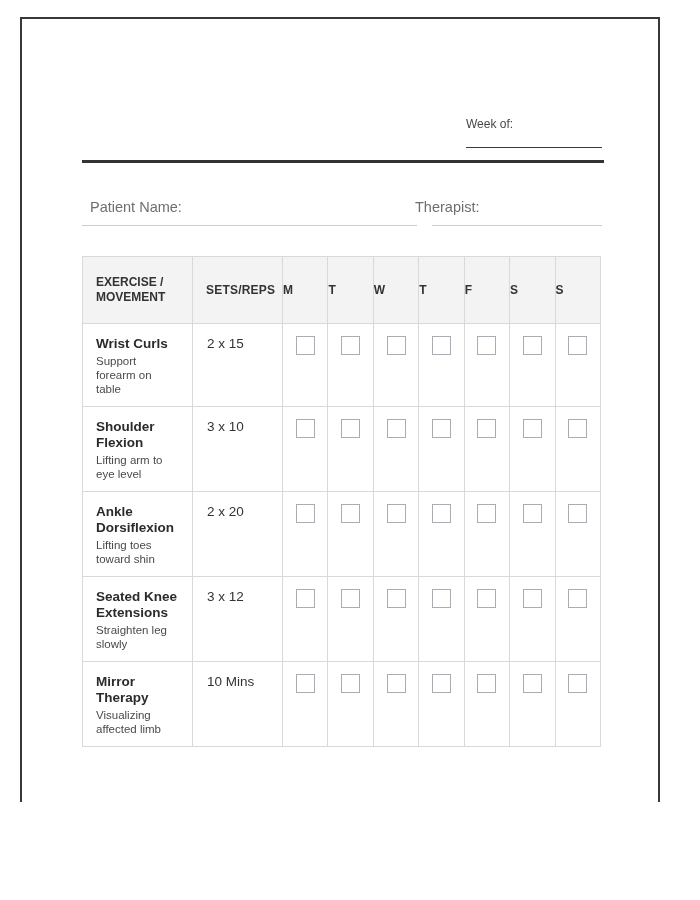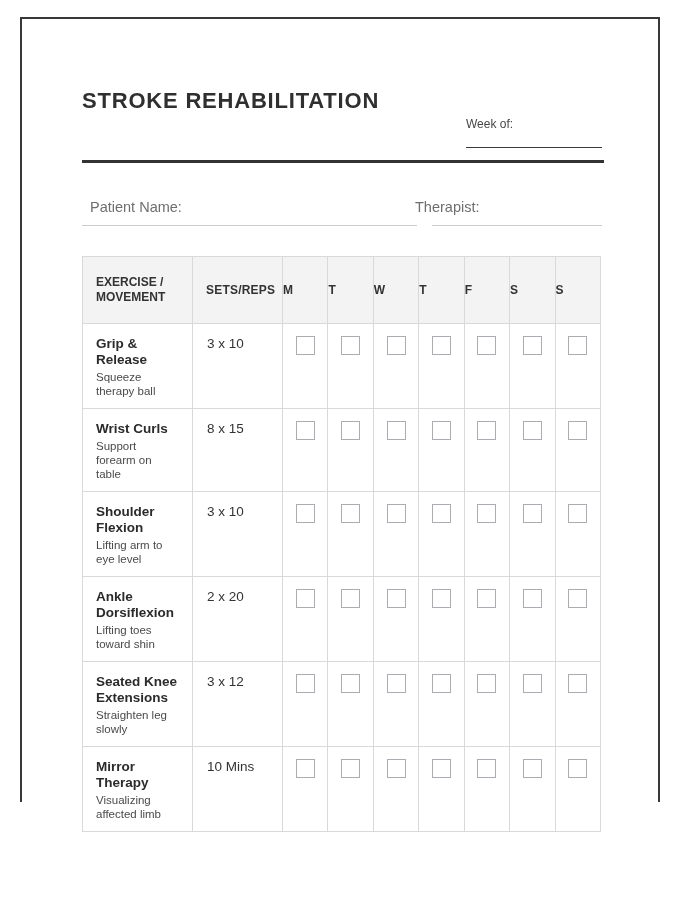--- a/index.html
+++ b/index.html
@@ -74,21 +74,20 @@
   }
 </style>
 </head>
 <body>
 
 <div class="canvas">
   <div class="page">
     <div class="sheet">
 
       <div class="title-block">
-        <div class="title-line">STROKE REHABILITATION</div>
       </div>
 
       <div class="weekof-label">Week of:</div>
       <div class="weekof-line"></div>
 
       <div class="title-rule"></div>
 
       <div class="field-label patient-label">Patient Name:</div>
       <div class="field-label therapist-label">Therapist:</div>
       <div class="fill-line patient-line"></div>
@@ -115,40 +114,26 @@
               <th class="h-day">T</th>
               <th class="h-day">W</th>
               <th class="h-day">T</th>
               <th class="h-day">F</th>
               <th class="h-day">S</th>
               <th class="h-day">S</th>
             </tr>
         </thead>
         <tbody>
 
-        <tr>
-    <td class="cell-exercise">
-      <div class="row-name">Grip &amp; Release</div>
-      <div class="row-desc">Squeeze therapy ball</div>
-    </td>
-    <td class="cell-sets">3 x 10</td>
-  <td class="day-cell"><span class="checkbox"></span></td>
-              <td class="day-cell"><span class="checkbox"></span></td>
-              <td class="day-cell"><span class="checkbox"></span></td>
-              <td class="day-cell"><span class="checkbox"></span></td>
-              <td class="day-cell"><span class="checkbox"></span></td>
-              <td class="day-cell"><span class="checkbox"></span></td>
-              <td class="day-cell"><span class="checkbox"></span></td>
-            </tr>
             <tr>
     <td class="cell-exercise">
       <div class="row-name">Wrist Curls</div>
       <div class="row-desc">Support forearm on table</div>
     </td>
-    <td class="cell-sets">8 x 15</td>
+    <td class="cell-sets">2 x 15</td>
   <td class="day-cell"><span class="checkbox"></span></td>
               <td class="day-cell"><span class="checkbox"></span></td>
               <td class="day-cell"><span class="checkbox"></span></td>
               <td class="day-cell"><span class="checkbox"></span></td>
               <td class="day-cell"><span class="checkbox"></span></td>
               <td class="day-cell"><span class="checkbox"></span></td>
               <td class="day-cell"><span class="checkbox"></span></td>
             </tr>
             <tr>
     <td class="cell-exercise">

